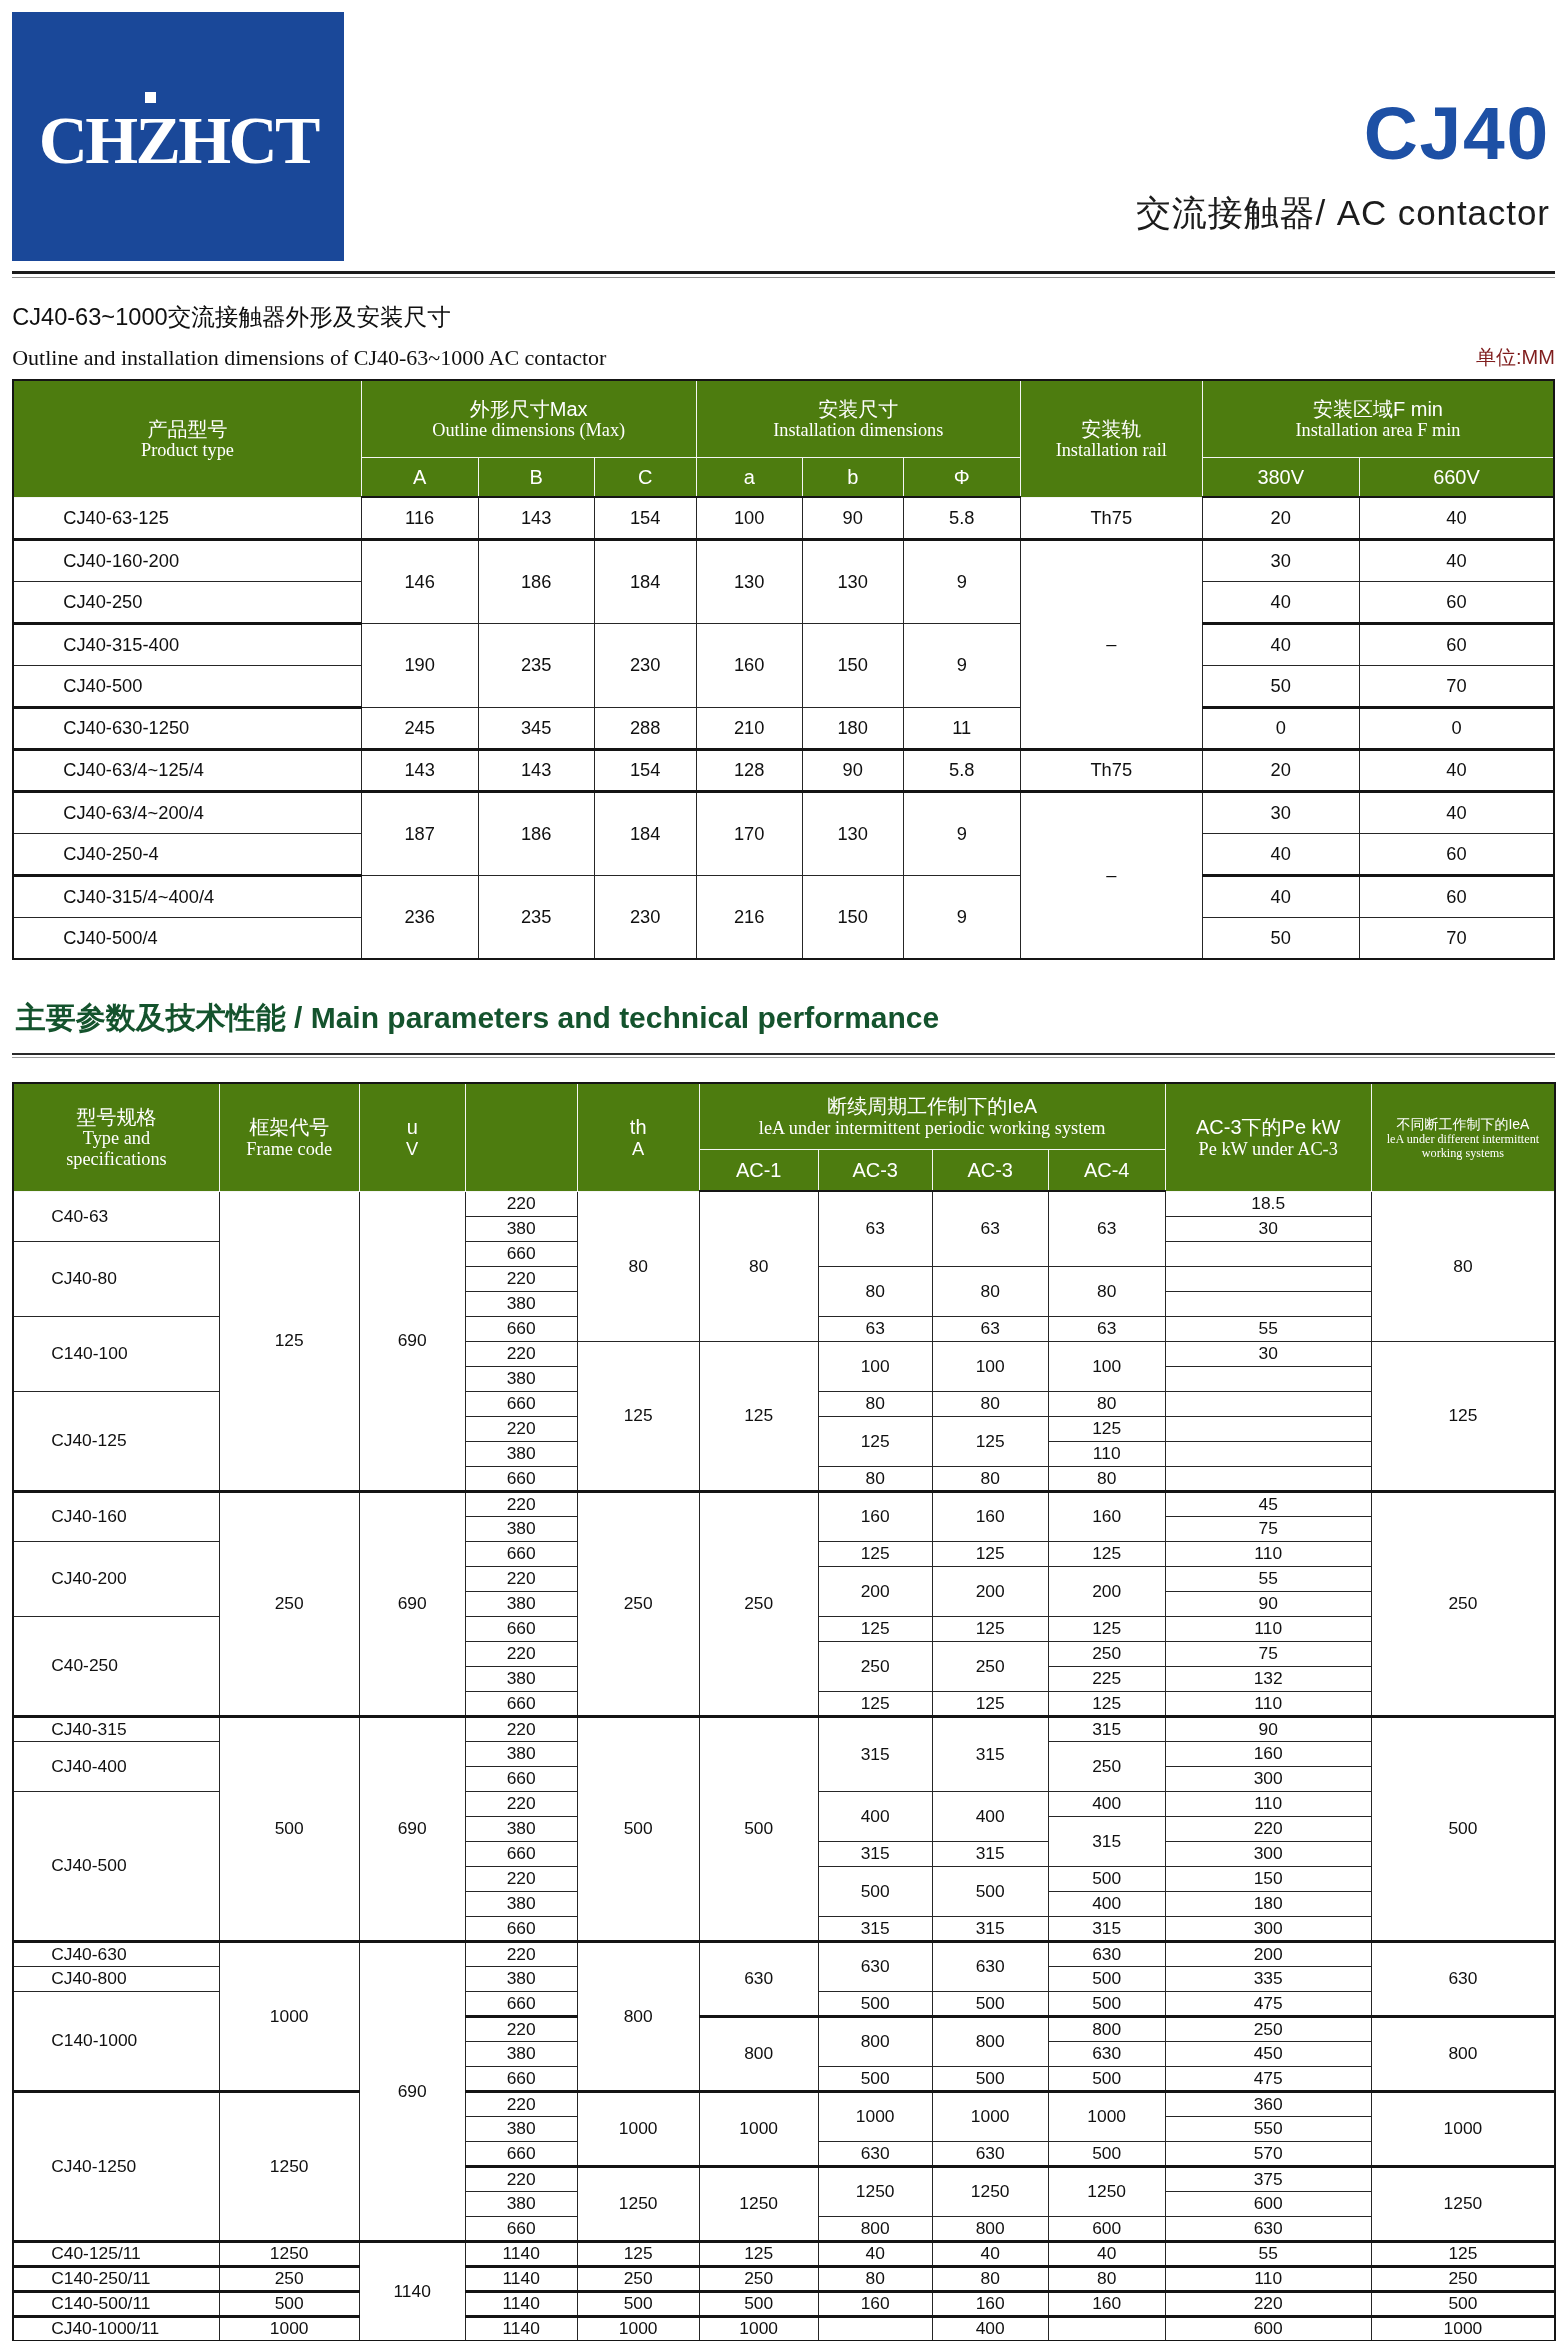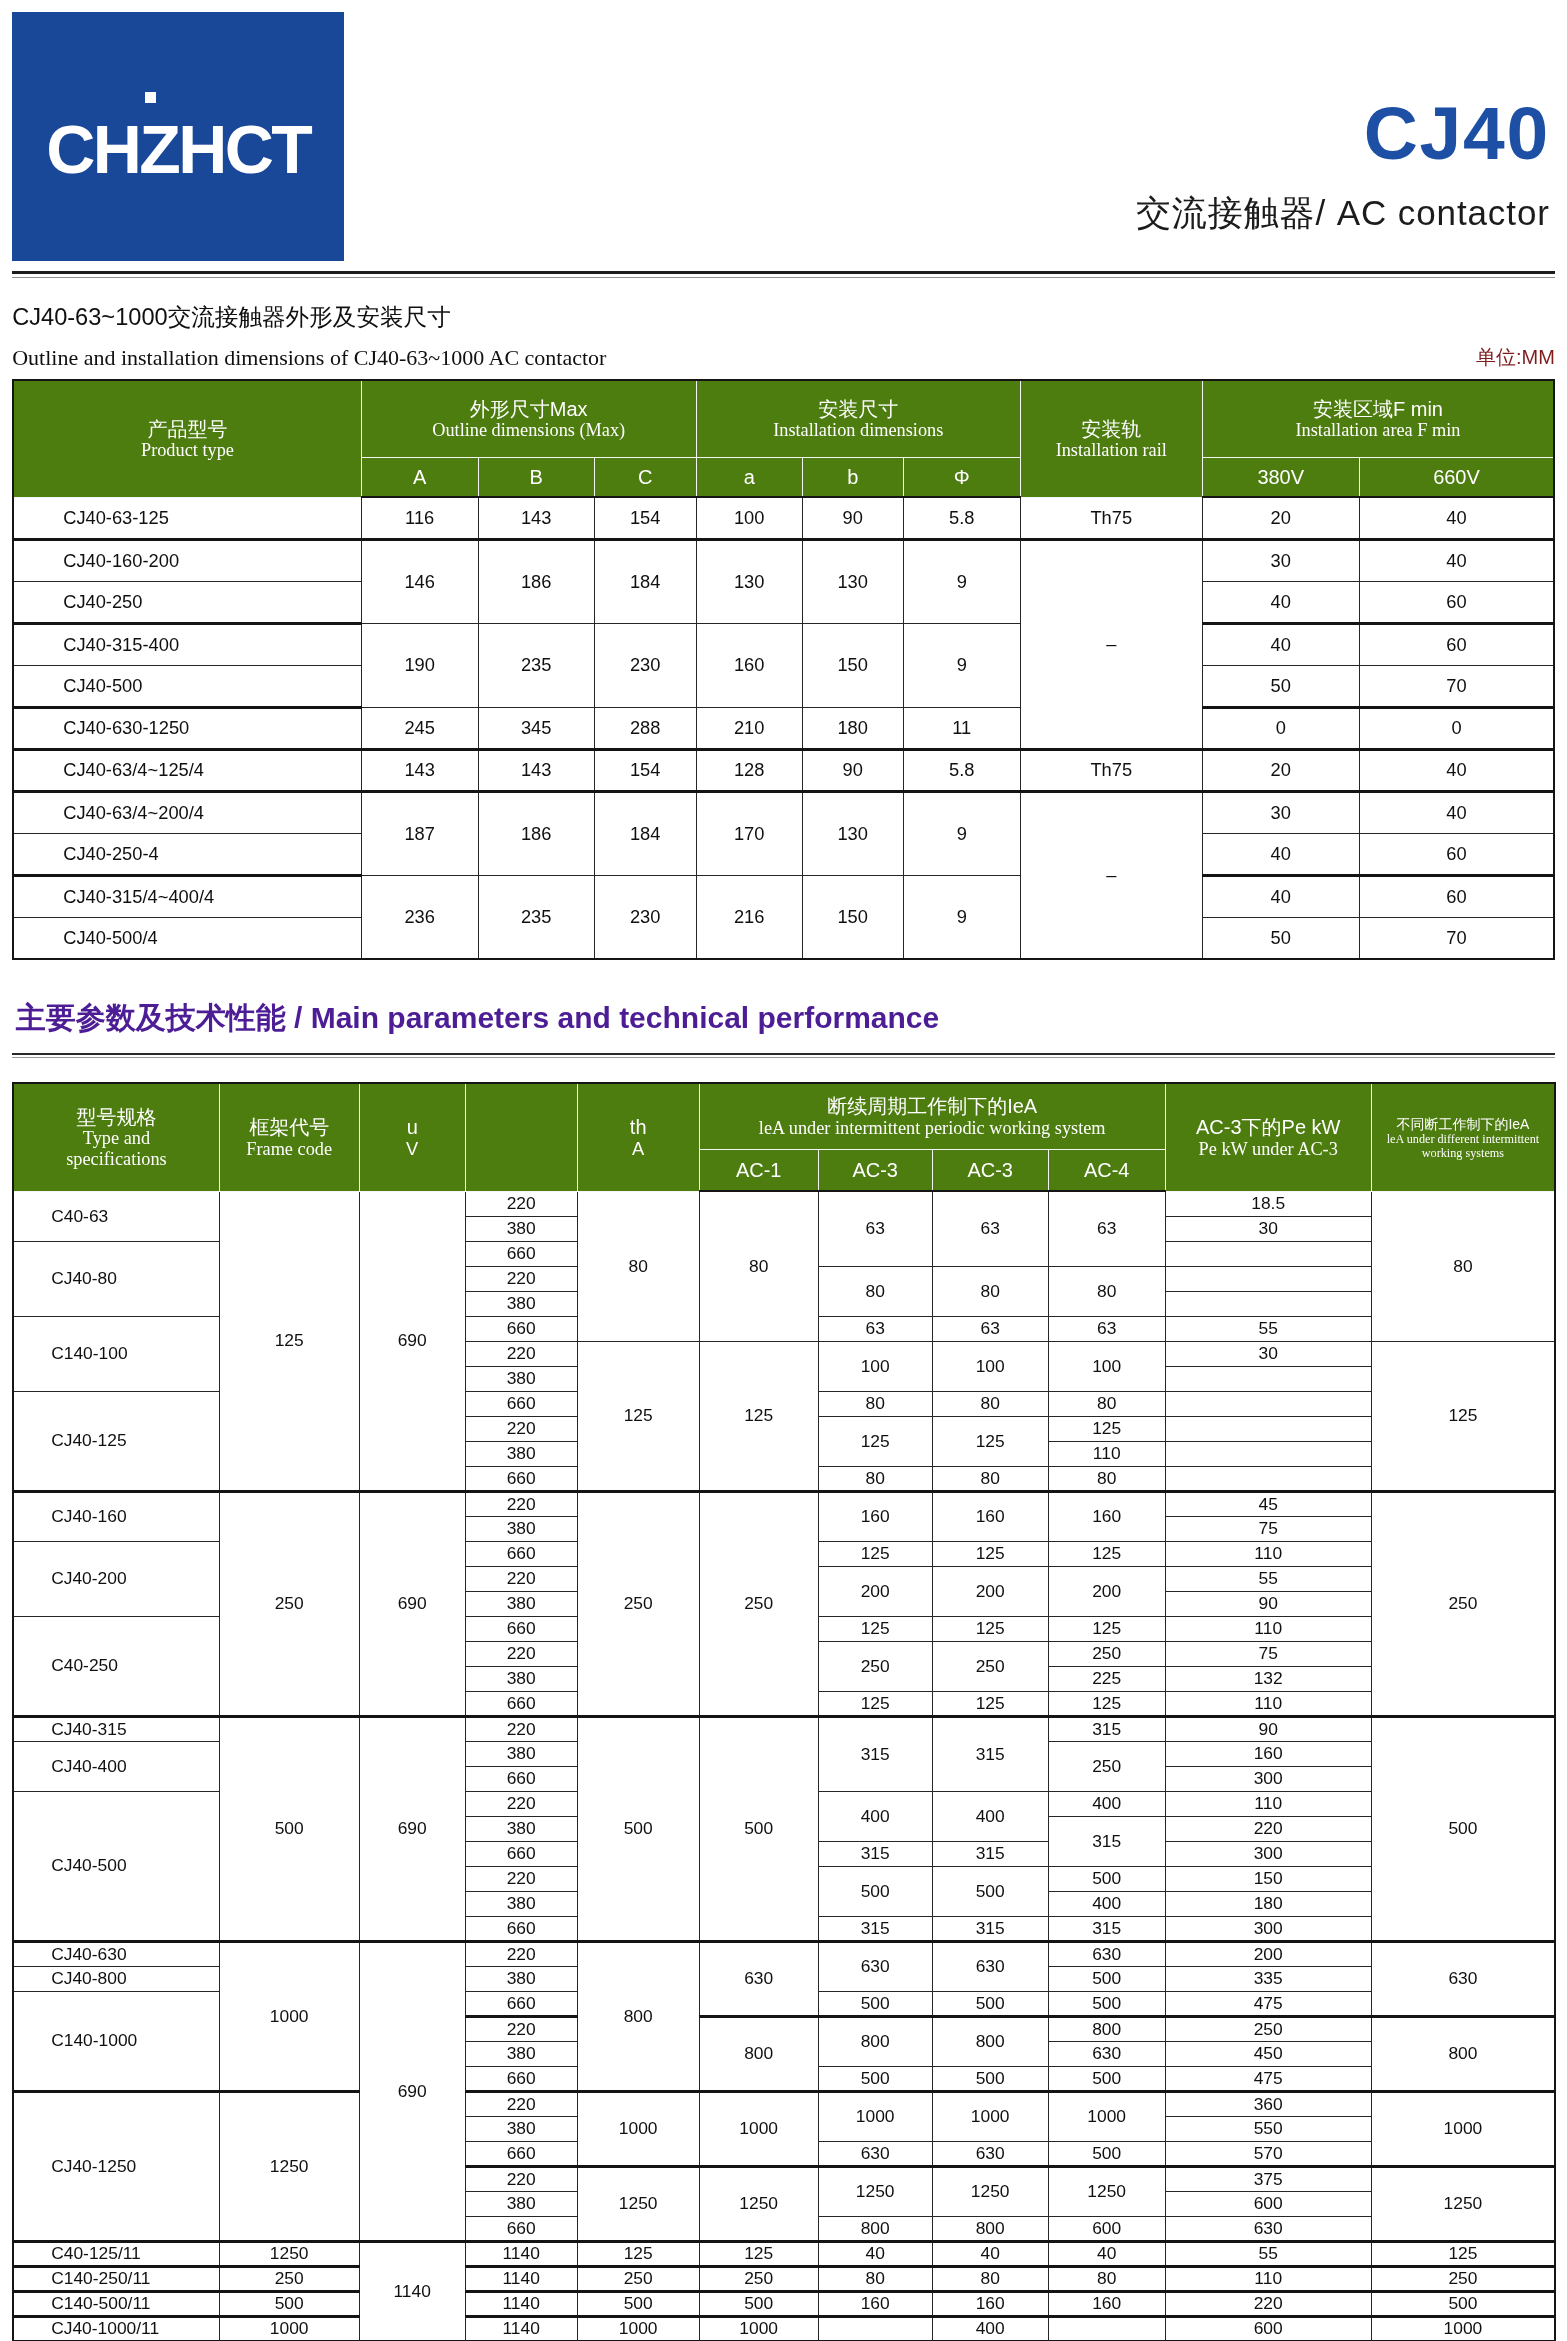--- a/index.html
+++ b/index.html
@@ -4,21 +4,21 @@
 <style>
   html,body{margin:0;padding:0;background:#ffffff;}
   .page{width:1567px;height:2342px;box-sizing:border-box;position:relative;
         background:#fff;font-family:"Liberation Sans",sans-serif;color:#111;
         padding:12.2px;overflow:hidden;}
   
   .hdr{position:relative;height:251px;}
   .logo-block{position:absolute;left:0;top:0;width:332px;height:249px;background:#1a4899;
               display:flex;align-items:center;justify-content:center;}
   .logo-text{color:#fff;font-size:68px;font-weight:800;letter-spacing:-2.6px;
-             font-family:Liberation Sans, sans-serif;position:relative;top:12px;}
+             font-family:Liberation Serif, serif;position:relative;top:4px;}
   .logo-dot{position:absolute;left:133px;top:80px;width:11.3px;height:11.3px;background:#fff;}
   .hdr-right{position:absolute;right:5px;top:84px;text-align:right;}
   .model{font-size:75px;font-weight:800;color:#1d50a5;line-height:1;letter-spacing:1.7px;}
   .model-sub{font-size:35px;color:#1c1c1c;margin-top:19px;font-weight:500;letter-spacing:0.9px;}
   .rule{height:2.6px;border-top:3.5px solid #1c1c1c;border-bottom:0.9px solid #8f8f8f;}
   .rule-top{margin-top:7.9px;}
   
   .sec1-head{display:flex;justify-content:space-between;align-items:flex-end;margin-top:23px;}
   .s1cn{font-size:23.6px;font-weight:500;color:#101010;}
   .s1en{font-size:22px;font-family:"Liberation Serif",serif;margin-top:12px;color:#101010;}
@@ -40,21 +40,21 @@
   #tbl1 thead tr:last-child{height:40px;}
   #tbl1 tbody tr{height:42px;padding-left:43px;}
   #tbl1 td.left{text-align:left;padding-left:49px;}
   #tbl2 thead tr:first-child{height:66px;}
   #tbl2 thead tr:last-child{height:42px;}
   #tbl2 tbody tr{height:25px;}
   #tbl2 tbody td{font-size:17.4px;}
   #tbl2 td.left{text-align:left;padding-left:37px;}
   #tbl2{margin-top:24.4px;}
   
-  .sec2-title{font-size:30px;font-weight:700;color:#4c1d95;margin:38px 0 0 3.5px;
+  .sec2-title{font-size:30px;font-weight:700;color:#14532d;margin:38px 0 0 3.5px;
               font-family:"Liberation Sans",sans-serif;}
   .rule-mid{margin-top:14px;height:1.7px;border-top:2.6px solid #2a2a2a;border-bottom:0.9px solid #9a9a9a;}
 </style>
 </head>
 <body>
 
 <div class="page">
 
   <div class="hdr">
     <div class="logo-block">

